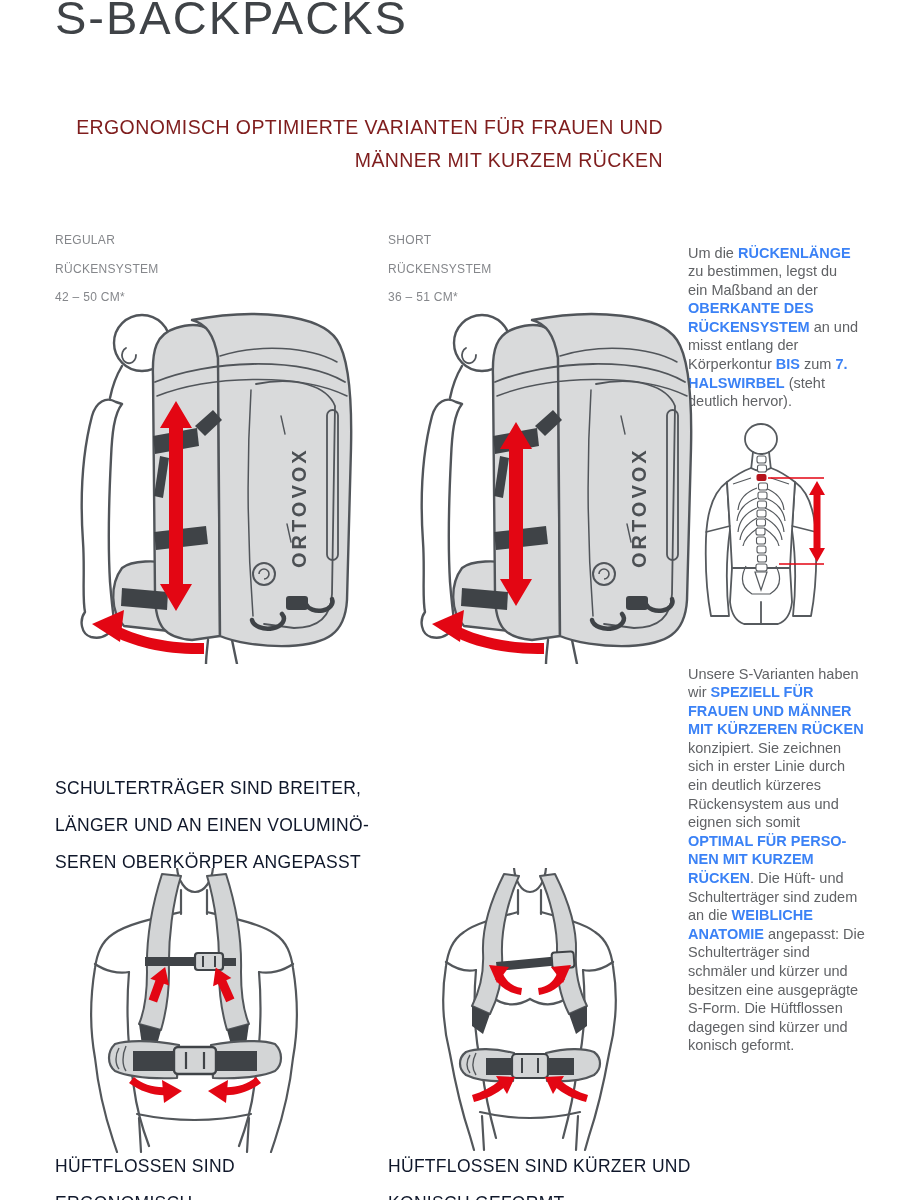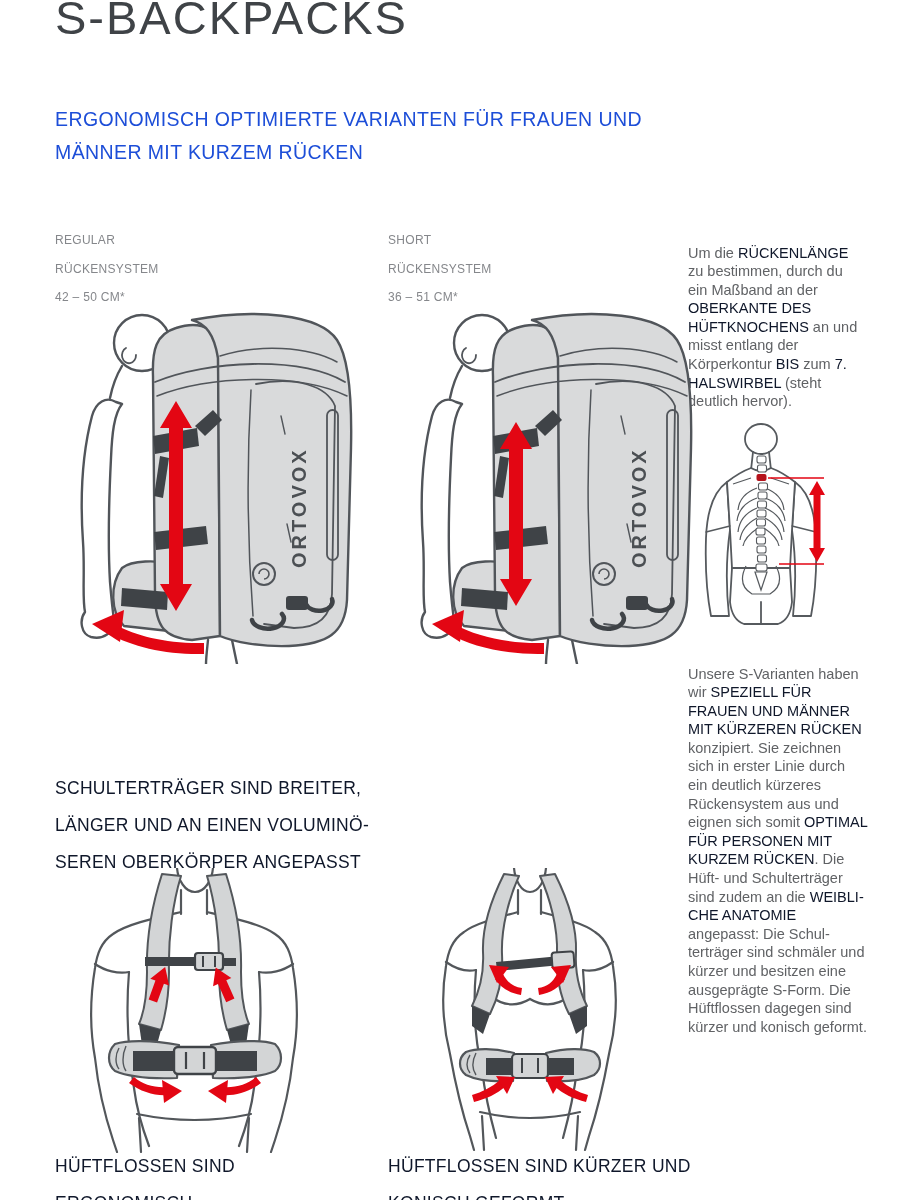--- a/index.html
+++ b/index.html
@@ -1,27 +1,27 @@
 <!DOCTYPE html>
 <html><head>
 <meta charset="utf-8">
 <style>
   html,body{margin:0;padding:0;background:#fff;}
   .page{position:relative;width:900px;height:1200px;background:#fff;overflow:hidden;
         font-family:"Liberation Sans", sans-serif;}
   .title{position:absolute;left:55px;top:-7px;margin:0;font-size:47px;font-weight:400;
          letter-spacing:2px;color:#3f4347;line-height:1.05;}
-  .subtitle{position:absolute;left:55px;top:103px;margin:0;width:600px;font-size:19.5px;
-            line-height:33px;letter-spacing:.4px;color:#1d4ed8;}
+  .subtitle{position:absolute;left:55px;top:103px;margin:8px;width:600px;font-size:19.5px;
+            line-height:33px;letter-spacing:.4px;color:#7f1d1d;text-align:right;}
   .syshead{position:absolute;top:226px;font-size:12px;line-height:28.5px;
            letter-spacing:.3px;color:#85878b;}
   .caption{position:absolute;font-size:17.5px;line-height:37px;letter-spacing:.3px;color:#0f172a;}
   .aside{position:absolute;left:688px;width:172px;font-size:14.5px;line-height:18.6px;
          color:#606265;}
-  .aside b{color:#0f172a;font-weight:normal;}
+  .aside b{color:#3b82f6;font-weight:bold;}
   .fig{position:absolute;}
   .red,.redf path,.redf{fill:#e30613;}
   .packlogo{font-family:"Liberation Sans", sans-serif;font-size:20px;font-weight:bold;
             letter-spacing:3px;fill:#4b4f53;}
 </style>
 </head>
 <body>
 
 <div class="page">
 
@@ -32,21 +32,21 @@
     <div>REGULAR</div>
     <div>RÜCKENSYSTEM</div>
     <div>42 – 50 CM*</div>
   </div>
   <div class="syshead" style="left:388px">
     <div>SHORT</div>
     <div>RÜCKENSYSTEM</div>
     <div>36 – 51 CM*</div>
   </div>
 
-  <p class="aside" style="top:229px"><span>Um die </span><b>RÜCKENLÄNGE</b><span> zu bestimmen, durch du ein Maßband an der </span><b>OBERKANTE DES HÜFTKNOCHENS</b><span> an und misst entlang der Körperkontur </span><b>BIS</b><span> zum </span><b>7. HALSWIRBEL</b><span> (steht deutlich hervor).</span></p>
+  <p class="aside" style="top:229px"><span>Um die </span><b>RÜCKENLÄNGE</b><span> zu bestimmen, legst du ein Maßband an der </span><b>OBERKANTE DES RÜCKENSYSTEM</b><span> an und misst entlang der Körperkontur </span><b>BIS</b><span> zum </span><b>7. HALSWIRBEL</b><span> (steht deutlich hervor).</span></p>
 
   <p class="aside" style="top:650px;width:180px"><span>Unsere S-Varianten haben wir </span><b>SPEZIELL FÜR FRAUEN UND MÄNNER MIT KÜRZE­REN RÜCKEN</b><span> konzipiert. Sie zeichnen sich in erster Linie durch ein deutlich kürzeres Rückensystem aus und eignen sich somit </span><b>OPTIMAL FÜR PERSO­NEN MIT KURZEM RÜCKEN</b><span>. Die Hüft- und Schulterträger sind zudem an die </span><b>WEIBLI­CHE ANATOMIE</b><span> angepasst: Die Schul­terträger sind schmäler und kürzer und besitzen eine ausgeprägte S-Form. Die Hüftflossen dagegen sind kürzer und konisch geformt.</span></p>
 
   <svg width="0" height="0" style="position:absolute" aria-hidden="true">
     <symbol id="sym-side" viewBox="0 0 312 366">
       <g fill="#fff" stroke="#51555a" stroke-width="2.4" stroke-linecap="round" stroke-linejoin="round">
         <path d="M152 342 C151 352 150 360 150 366" fill="none"></path>
         <path d="M176 342 L181 366" fill="none"></path>
         <path d="M60 104 C50 98 40 104 36 118 C26 156 24 200 27 244 C29 274 26 300 29 314 C23 322 25 336 35 339 C47 342 58 335 58 322 C56 308 55 296 54 284 C52 250 53 200 55 160 C56 136 58 116 66 106 Z"></path>
         <circle cx="86" cy="45" r="28"></circle>

